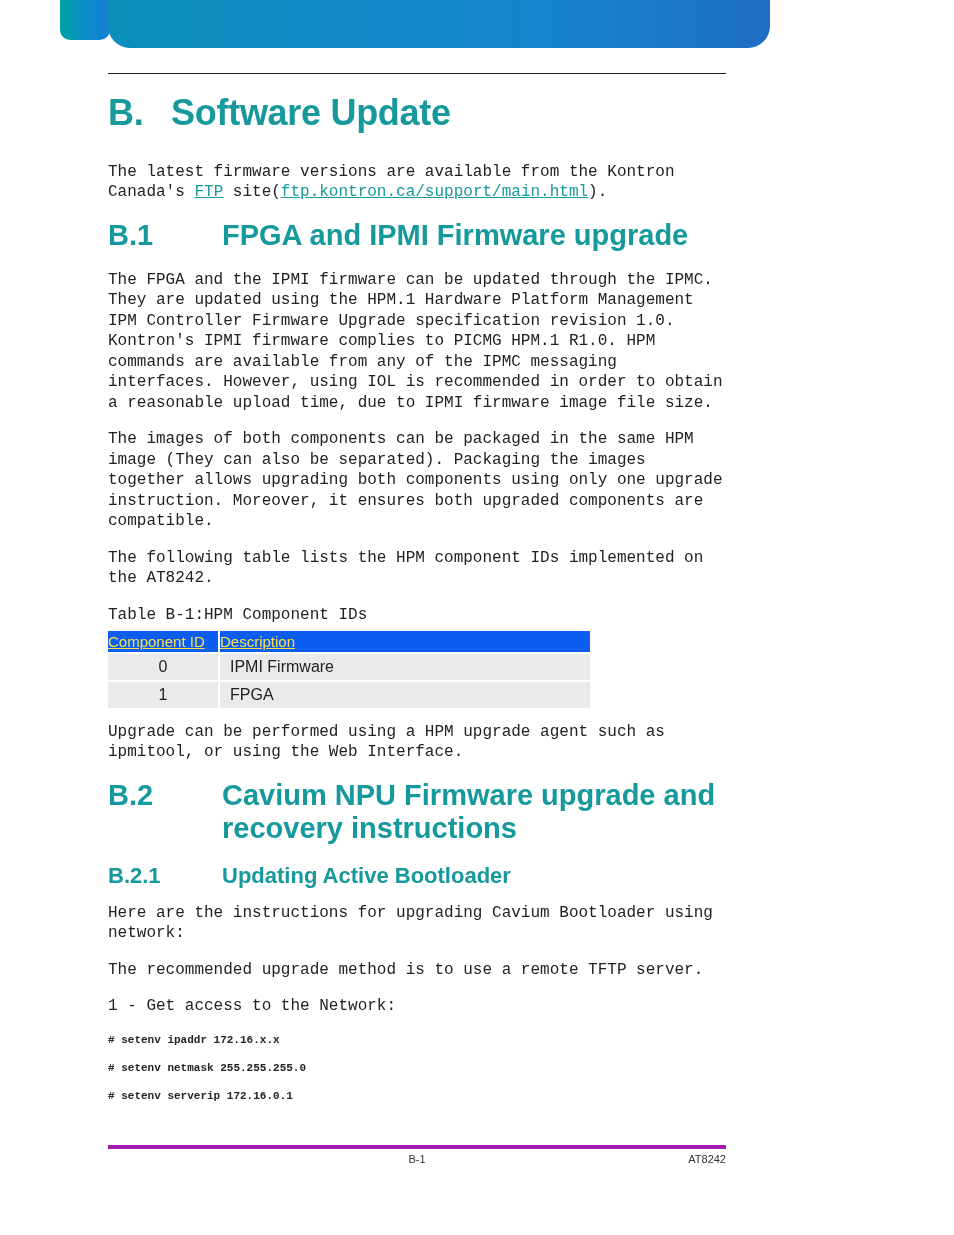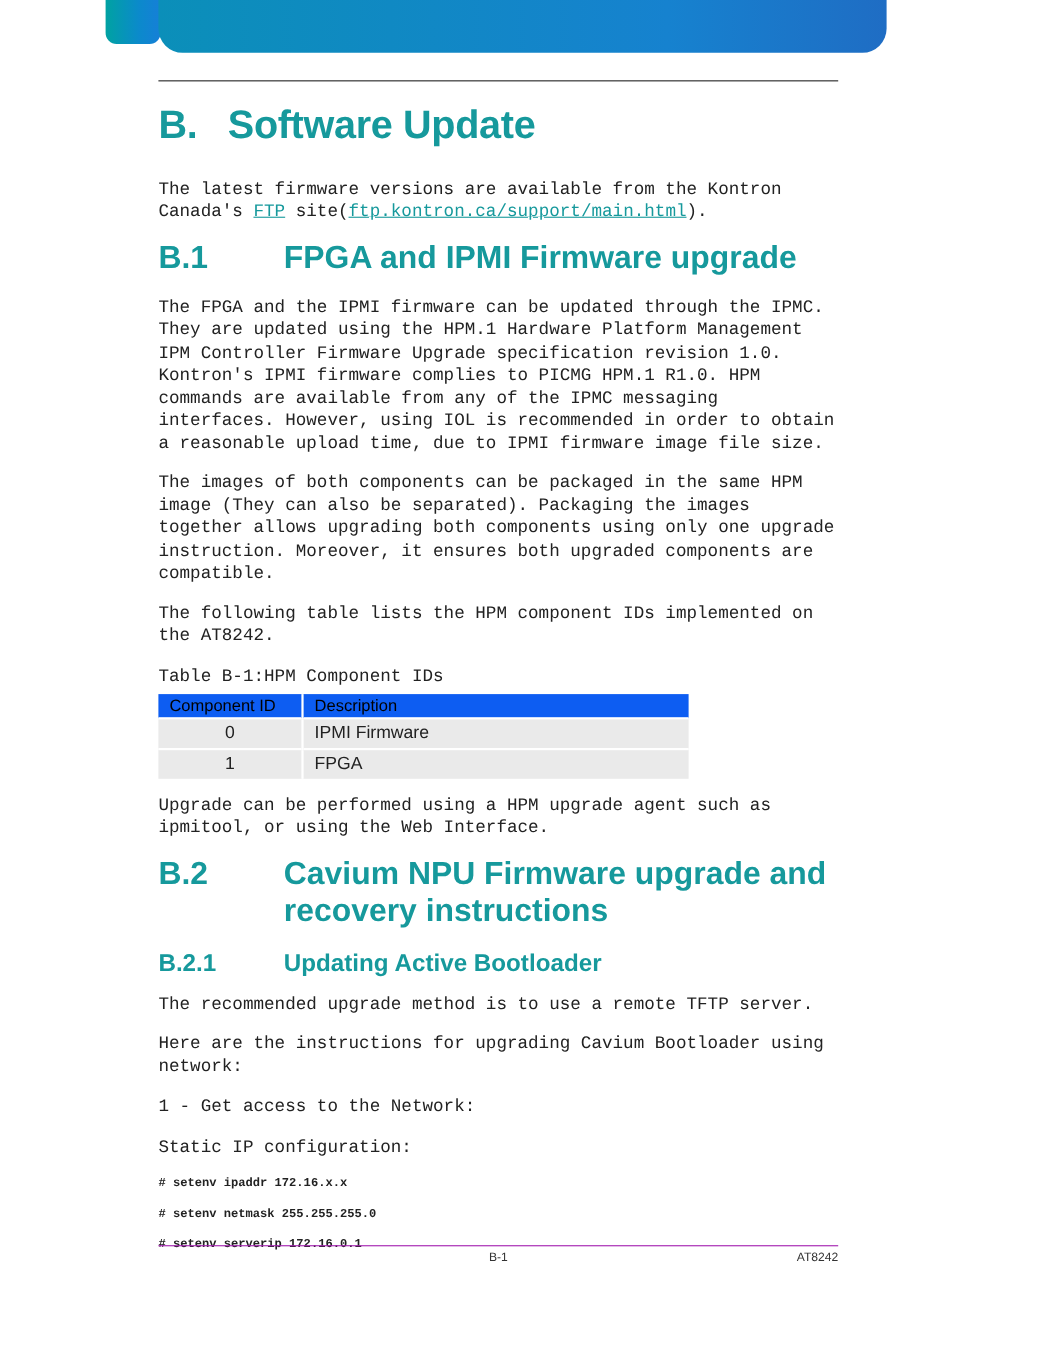--- a/index.html
+++ b/index.html
@@ -9,21 +9,20 @@
     font-size: 16px;
     color: #222;
     background: #fff;
   }
   .page {
     width: 826px;
     height: 1235px;
     position: relative;
     background: #fff;
     overflow: hidden;
-    margin-left: 36px;
   }
   .top-tab {
     position: absolute;
     top: 0;
     left: 60px;
     width: 50px;
     height: 40px;
     background: linear-gradient(90deg, #00a2a2 0%, #0b8acb 60%, #167fd8 100%);
     border-bottom-left-radius: 10px;
     border-bottom-right-radius: 10px;
@@ -106,47 +105,48 @@
     font-size: 16px;
     margin-bottom: 6px;
   }
   table.hpm {
     border-collapse: collapse;
     width: 78%;
     margin-bottom: 14px;
   }
   table.hpm th {
     background: #0d5df2;
-    color: #000000;
+    color: #fde047;
     font-weight: 400;
     text-align: left;
-    padding: 2px 10px;
+    padding: 2px 0;
     font-size: 15px;
     border-left: 2px solid #fff;
+    text-decoration: underline;
   }
   table.hpm th:first-child { border-left: none; width: 110px; }
   table.hpm td {
     background: #eaeaea;
     padding: 4px 10px;
     font-size: 16px;
     border-left: 2px solid #fff;
     border-top: 2px solid #fff;
   }
   table.hpm td:first-child { border-left: none; text-align: center; }
   .cmd {
     font-weight: 700;
     font-size: 11px;
     margin: 0 0 14px 0;
   }
   .footer-line {
     position: absolute;
     left: 108px;
     right: 100px;
-    bottom: 84px;
-    border-top: 1px solid #a21caf;
+    bottom: 68px;
+    border-top: 4px solid #a21caf;
     height: 18px;
     font-size: 11px;
   }
   .footer-line .page-num {
     position: absolute;
     left: 50%;
     transform: translateX(-50%);
     top: 4px;
     color: #333;
   }
@@ -227,24 +227,23 @@
     <h2 class="section">
       <span class="sec-prefix">B.2</span>
       <span class="sec-text">Cavium NPU Firmware upgrade and recovery instructions</span>
     </h2>
 
     <h3 class="subsection">
       <span class="sub-prefix">B.2.1</span>
       <span>Updating Active Bootloader</span>
     </h3>
 
+    <p>Here are the instructions for upgrading Cavium Bootloader using network:</p>
     <p>The recommended upgrade method is to use a remote TFTP server.</p>
-    <p>Here are the instructions for upgrading Cavium Bootloader using network:</p>
     <p>1 - Get access to the Network:</p>
-    <p>Static IP configuration:</p>
 
     <p class="cmd"># setenv ipaddr 172.16.x.x</p>
     <p class="cmd"># setenv netmask 255.255.255.0</p>
     <p class="cmd"># setenv serverip 172.16.0.1</p>
   </div>
 
   <div class="footer-line">
     <span class="page-num">B-1</span>
     <span class="doc-id">AT8242</span>
   </div>

